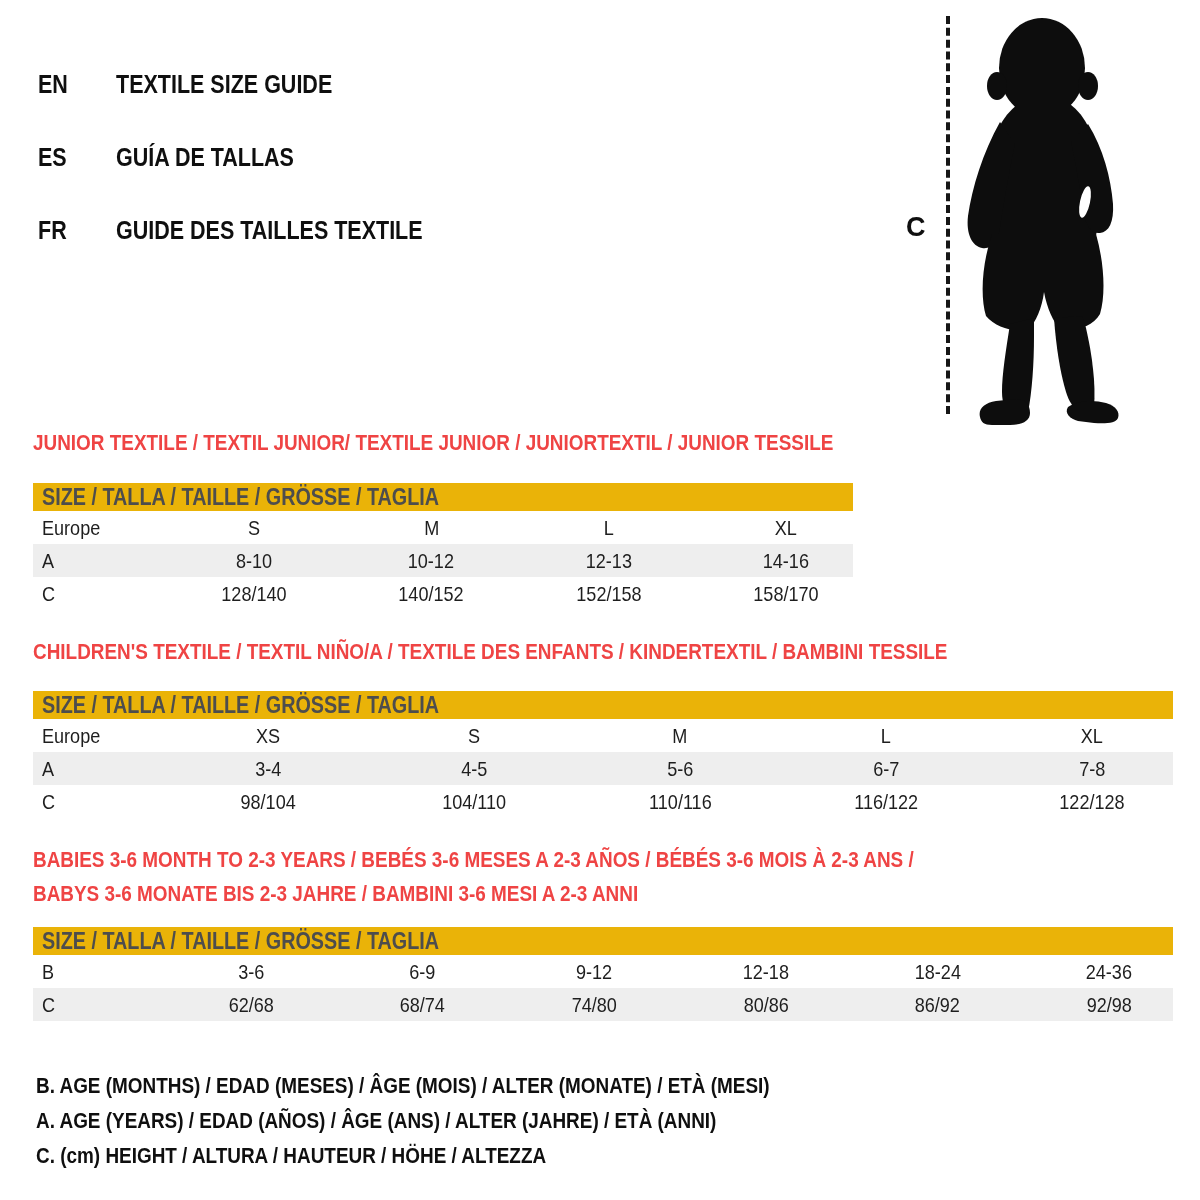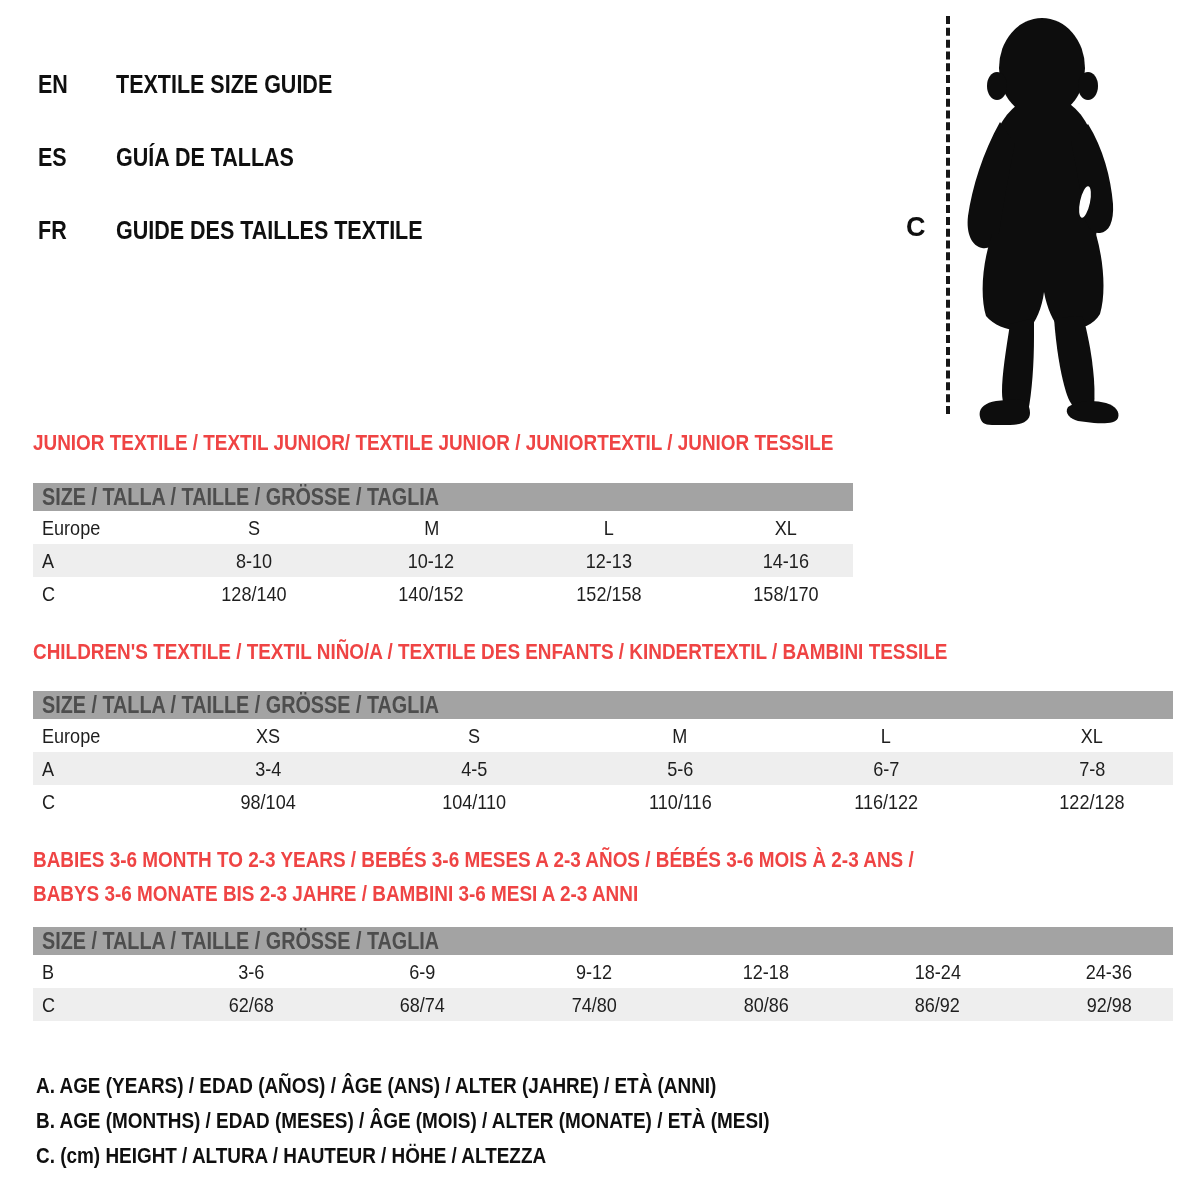--- a/index.html
+++ b/index.html
@@ -26,21 +26,21 @@
   .sec { position:absolute; left:33px; }
   .sec-junior   { top:430px; width:820px; }
   .sec-children { top:639px; width:1140px; }
   .sec-babies   { top:843px; width:1140px; }
   .sec-title { font-size:22px; font-weight:bold; color:#ef4444; line-height:26px; }
   .sec-title.two-line { line-height:34px; }
   .tbl { width:100%; }
   .sec-junior .tbl   { margin-top:27px; }
   .sec-children .tbl { margin-top:26px; }
   .sec-babies .tbl   { margin-top:16px; }
-  .bar { height:28px; background:#a3a3a3; display:flex; align-items:center; padding-left:9px; box-sizing:border-box;
+  .bar { height:28px; background:#eab308; display:flex; align-items:center; padding-left:9px; box-sizing:border-box;
          font-size:23px; font-weight:bold; color:#4d4d4d; }
   .row { display:flex; height:33px; align-items:center; font-size:21px; color:#1e1e1e;gap:44px; }
   .row.shaded { background:#eeeeee; }
   .row .lab  { width:110px; padding-left:9px; box-sizing:border-box; text-align:left; }
   .row .cell { flex:1; text-align:center; }
 
   
   .notes { position:absolute; left:36px; top:1068px; }
   .note-line { height:35px; display:flex; align-items:center; font-size:22px; font-weight:bold; color:#0f0f0f; }
 </style>
@@ -169,21 +169,21 @@
       <div class="cell"><span class="cnd">74/80</span></div>
       <div class="cell"><span class="cnd">80/86</span></div>
       <div class="cell"><span class="cnd">86/92</span></div>
       <div class="cell"><span class="cnd">92/98</span></div>
     </div>
   </div>
 </section>
 
 <div class="notes">
   <div class="note-line">
-      <span class="cnd-l">A. AGE (YEARS) / EDAD (AÑOS) / ÂGE (ANS) / ALTER (JAHRE) / ETÀ (ANNI)</span>
+      <span class="cnd-l">B. AGE (MONTHS) / EDAD (MESES) / ÂGE (MOIS) / ALTER (MONATE) / ETÀ (MESI)</span>
     </div>
   <div class="note-line">
-      <span class="cnd-l">B. AGE (MONTHS) / EDAD (MESES) / ÂGE (MOIS) / ALTER (MONATE) / ETÀ (MESI)</span>
+      <span class="cnd-l">A. AGE (YEARS) / EDAD (AÑOS) / ÂGE (ANS) / ALTER (JAHRE) / ETÀ (ANNI)</span>
     </div>
   <div class="note-line">
       <span class="cnd-l">C. (cm) HEIGHT / ALTURA / HAUTEUR / HÖHE / ALTEZZA</span>
     </div>
 </div>
 
 </body></html>

